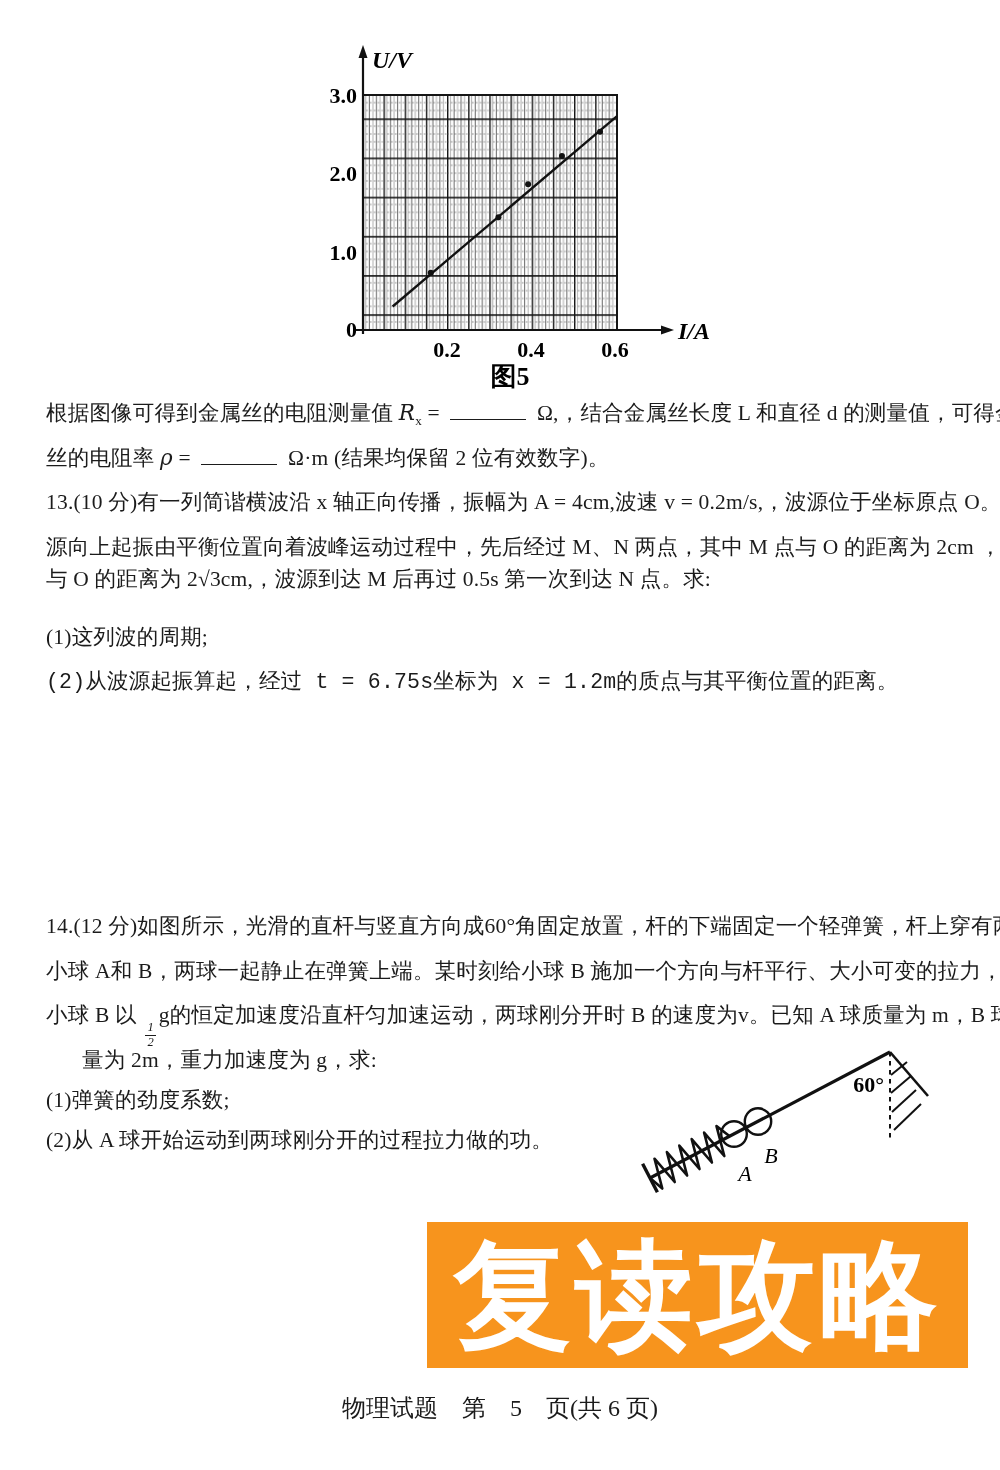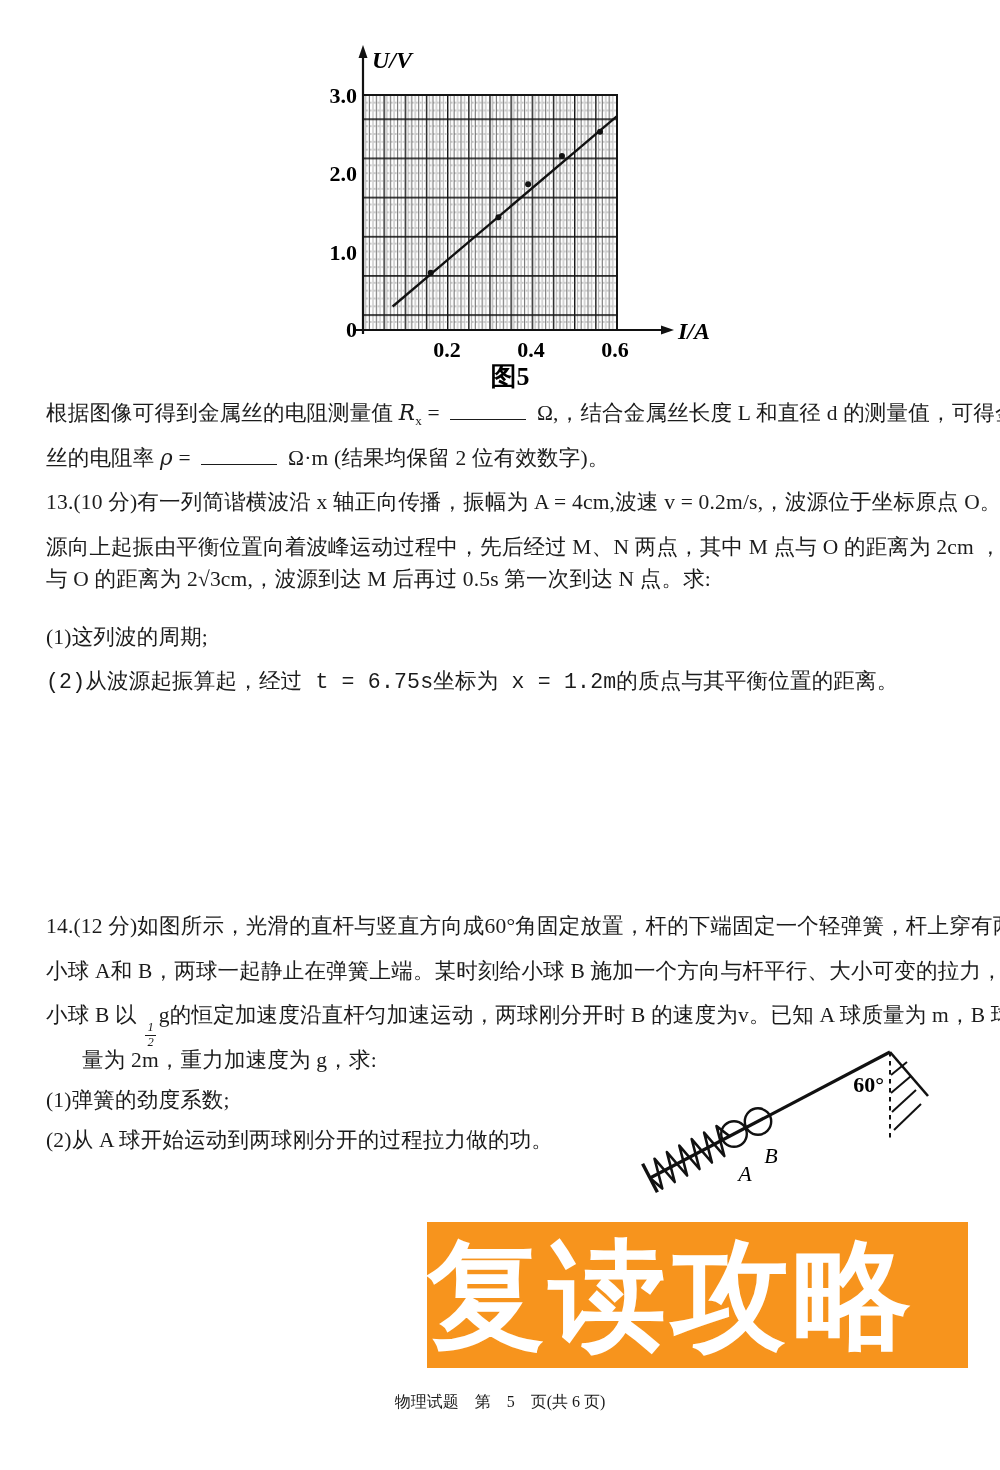--- a/index.html
+++ b/index.html
@@ -17,24 +17,24 @@
         line-height:1.1;vertical-align:-9px;margin:0 3px;font-style:italic;}
   .frac .num{border-bottom:1.1px solid #1b1b1b;padding:0 2px;}
   #chart5{position:absolute;left:320px;top:40px;}
   #fig14{position:absolute;left:630px;top:1030px;}
   .axis-label{font-style:italic;font-weight:bold;font-size:24px;}
   .tick{font-weight:bold;font-size:22px;}
   .caption{font-weight:bold;font-size:26px;}
   .figtext{font-weight:bold;font-size:22px;}
   .figvar{font-style:italic;font-size:22px;}
   #banner{position:absolute;left:427px;top:1222px;width:541px;height:146px;
-          background:#F7941D;color:#ffffff;display:flex;align-items:center;
+          background:#F7941D;color:#ffffff;display:flex;align-items:center;justify-content:center;
           font-family:"Liberation Sans","DejaVu Sans",sans-serif;font-weight:900;
           font-size:118px;letter-spacing:4px;line-height:1;}
-  #footer{position:absolute;left:0;top:1392px;width:1000px;text-align:center;font-size:16px;}
+  #footer{position:absolute;left:0;top:1392px;width:1000px;text-align:center;font-size:24px;}
 </style>
 </head>
 <body>
 
 <svg id="chart5" width="400" height="350" viewBox="0 0 400 350">
   <defs>
     <pattern id="gp" width="21.1667" height="39.1667" patternUnits="userSpaceOnUse">
       <rect width="21.1667" height="39.1667" fill="#ffffff"></rect>
       <line x1="3.5" y1="0" x2="3.5" y2="39.17" stroke="#5a5a5a" stroke-width="0.5"></line>
       <line x1="10.6" y1="0" x2="10.6" y2="39.17" stroke="#5a5a5a" stroke-width="0.5"></line>

